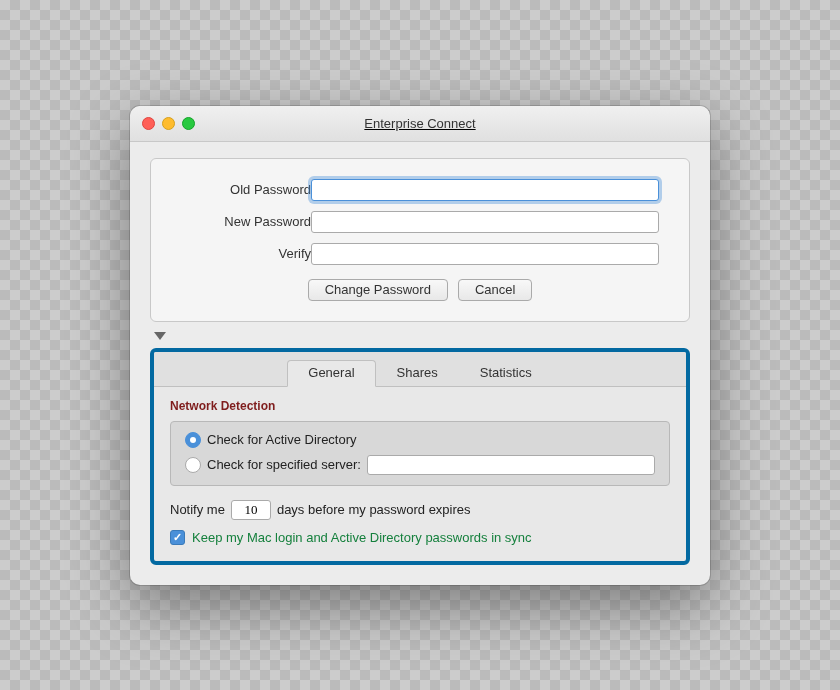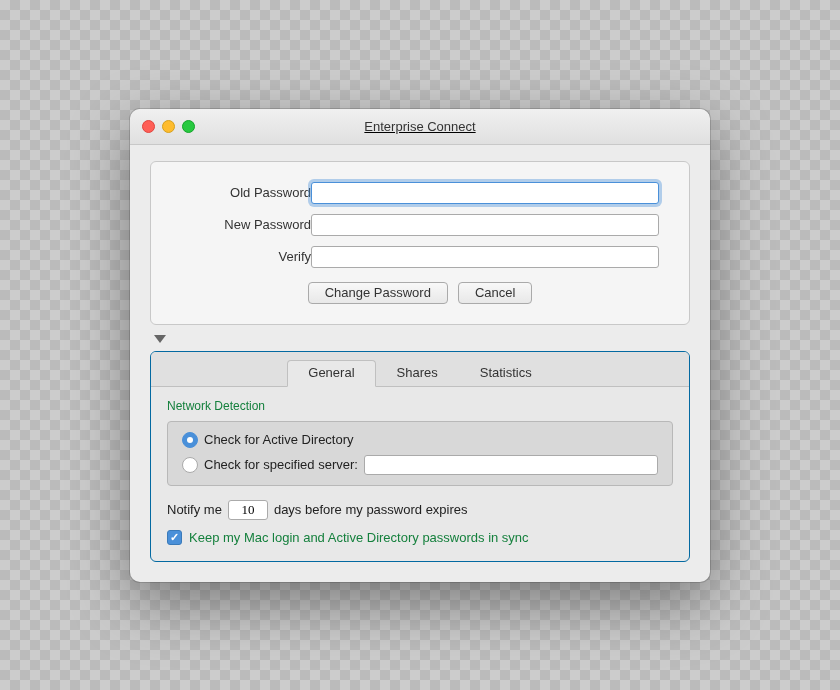--- a/index.html
+++ b/index.html
@@ -153,21 +153,21 @@
       height: 0;
       border-left: 6px solid transparent;
       border-right: 6px solid transparent;
       border-top: 8px solid #666;
       display: inline-block;
     }
 
     
     .bottom-panel {
       background: #e8e8e8;
-      border: 1px solid #0369a1;
+      border: 4px solid #0369a1;
       border-radius: 6px;
       overflow: hidden;
     }
 
     
     .tabs {
       display: flex;
       justify-content: center;
       border-bottom: 1px solid #c0c0c0;
       background: #e0e0e0;
@@ -193,23 +193,23 @@
       font-weight: 500;
     }
 
     
     .section-content {
       padding: 12px 16px 16px;
     }
 
     .section-label {
       font-size: 12px;
-      color: #15803d;
+      color: #7f1d1d;
       margin-bottom: 8px;
-      font-weight: 400;
+      font-weight: 700;
     }
 
     .network-detection-box {
       background: #d8d8d8;
       border: 1px solid #b8b8b8;
       border-radius: 4px;
       padding: 10px 14px;
       margin-bottom: 14px;
     }
 

